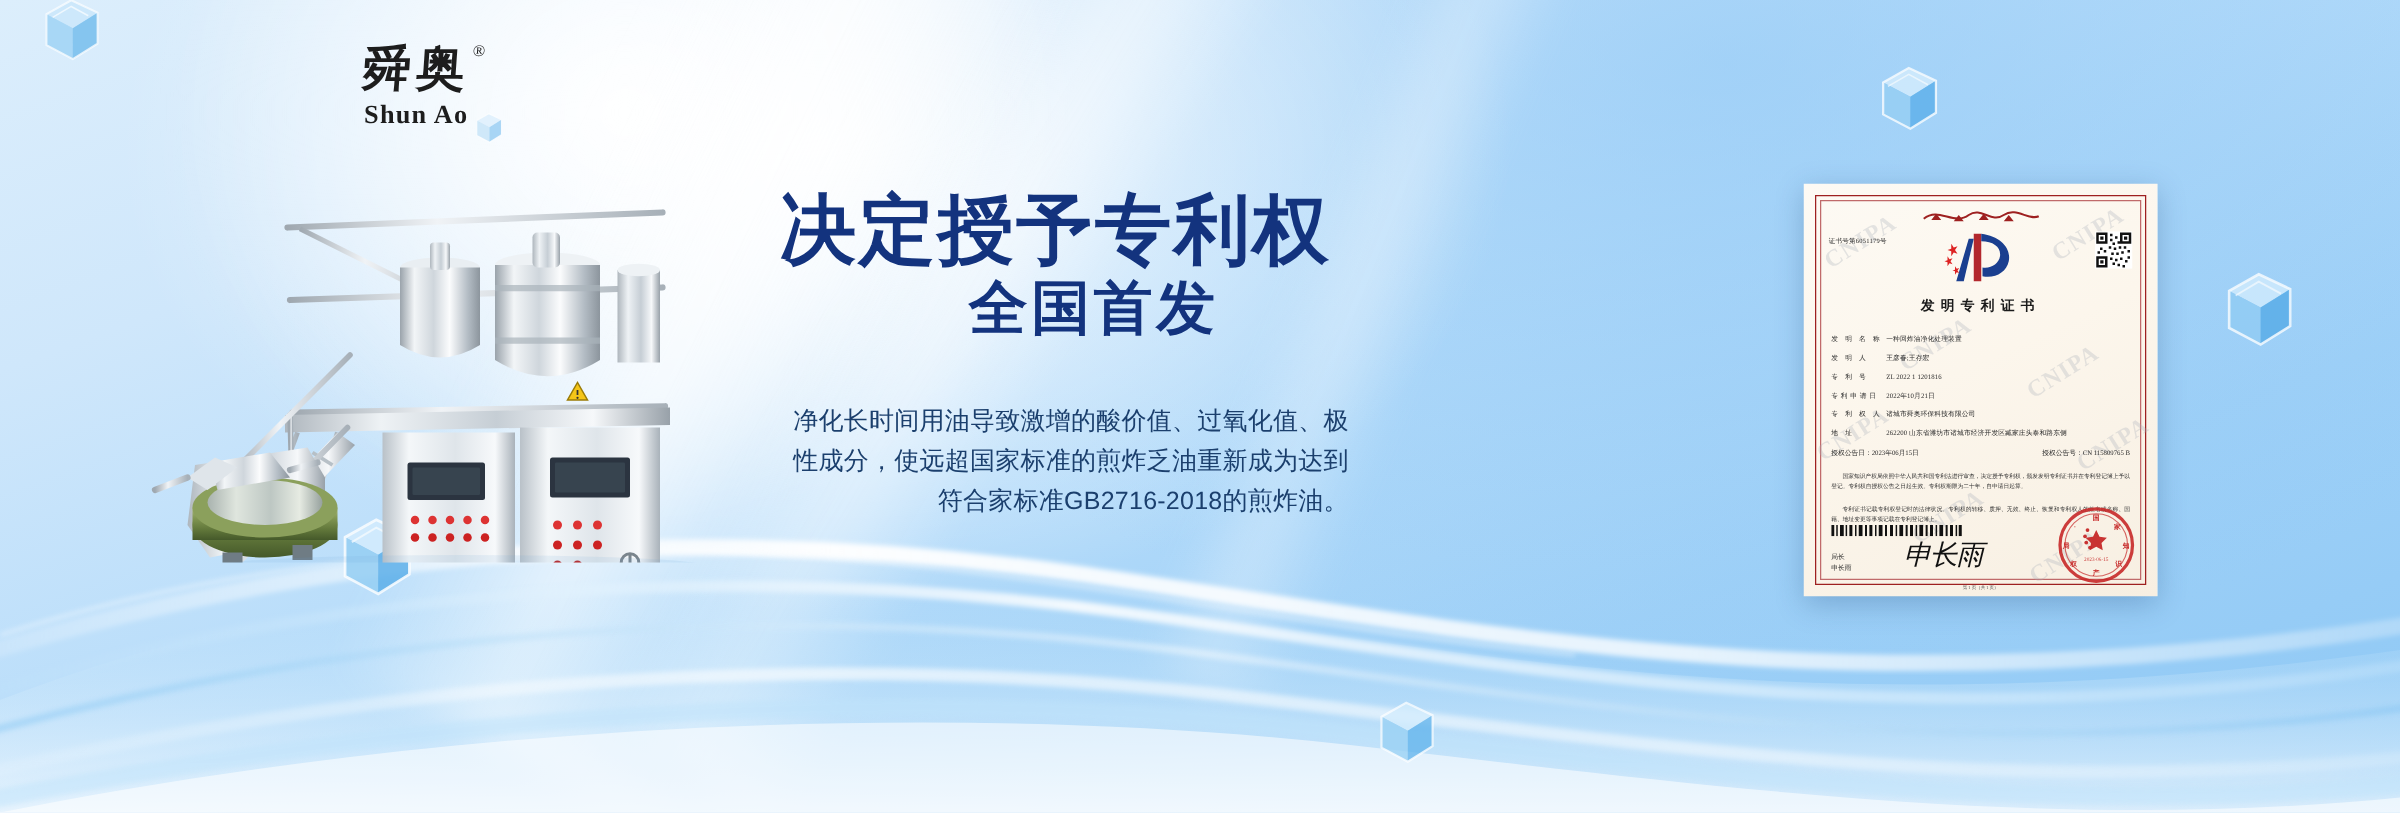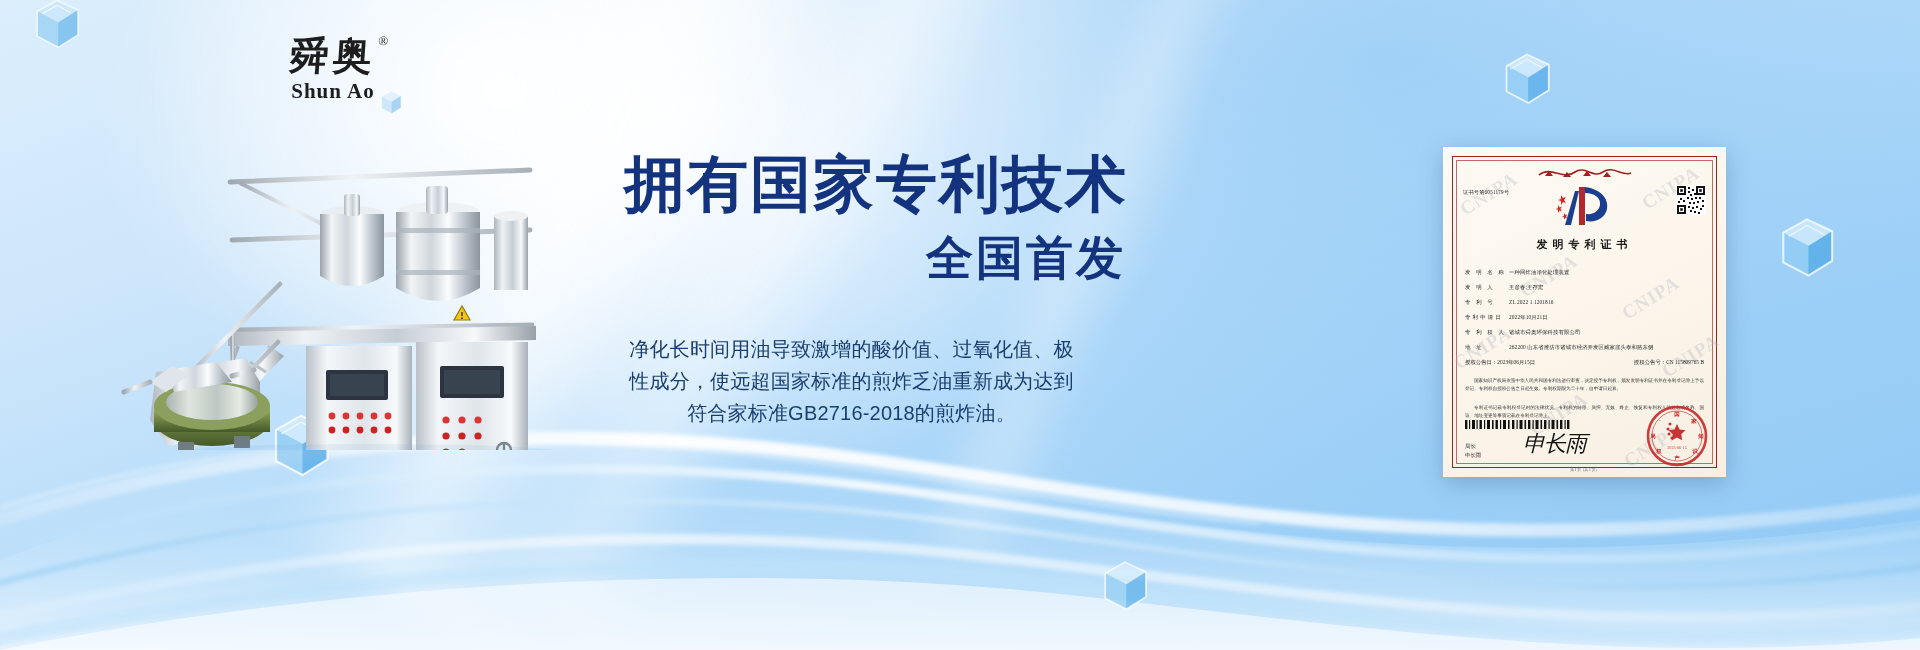--- a/index.html
+++ b/index.html
@@ -62,29 +62,29 @@
   
   .copy { position:absolute; left:624px; top:150px; width:520px; }
   .headline-1 {
     font-family:"Liberation Sans", sans-serif;
     font-size:61px; font-weight:700; letter-spacing:2px;
     color:#13337e; line-height:1.12; white-space:nowrap;
   }
   .headline-2 {
     font-family:"Liberation Sans", sans-serif;
     font-size:47px; font-weight:700; letter-spacing:3px;
-    color:#13337e; line-height:1.2; text-align:right;
-    margin-top:12px; padding-right:18px; white-space:nowrap;
+    color:#13337e; line-height:1.2; text-align:center;
+    padding-right:18px; white-space:nowrap;
   }
   .body-copy {
     margin-top:46px;
     font-family:"Liberation Sans", sans-serif;
     font-size:20px; font-weight:400; line-height:1.62;
     color:#1b3f6d; letter-spacing:.2px;
-    width:455px; text-align:center;
+    width:455px; text-align:right;
   }
 
   
   .cert {
     position:absolute; left:1443px; top:147px;
     width:283px; height:330px;
     background:linear-gradient(155deg,#fdfaf4 0%,#fcf6ec 45%,#f7efe2 100%);
     box-shadow:0 6px 22px rgba(30,70,120,0.28);
     overflow:hidden;
   }
@@ -409,21 +409,21 @@
         <path d="M112,256 L134,250"></path>
       </g>
       <rect x="58" y="322" width="16" height="12" fill="#6f7c84"></rect>
       <rect x="114" y="316" width="16" height="12" fill="#6f7c84"></rect>
     </g>
 
     <ellipse cx="250" cy="332" rx="190" ry="8" fill="#6fa8d6" opacity="0.12"></ellipse>
   </svg>
 
   <div class="copy">
-    <div class="headline-1">拥有国家专利技术</div>
+    <div class="headline-1">决定授予专利权</div>
     <div class="headline-2">全国首发</div>
     <p class="body-copy">净化长时间用油导致激增的酸价值、过氧化值、极性成分，使远超国家标准的煎炸乏油重新成为达到符合家标准GB2716-2018的煎炸油。</p>
   </div>
 
   <div class="cert">
     <div class="cert-border"></div>
 
     <div class="wm" style="left:14px;  top:36px;">CNIPA</div>
     <div class="wm" style="left:196px; top:30px;">CNIPA</div>
     <div class="wm" style="left:74px;  top:118px;">CNIPA</div>

